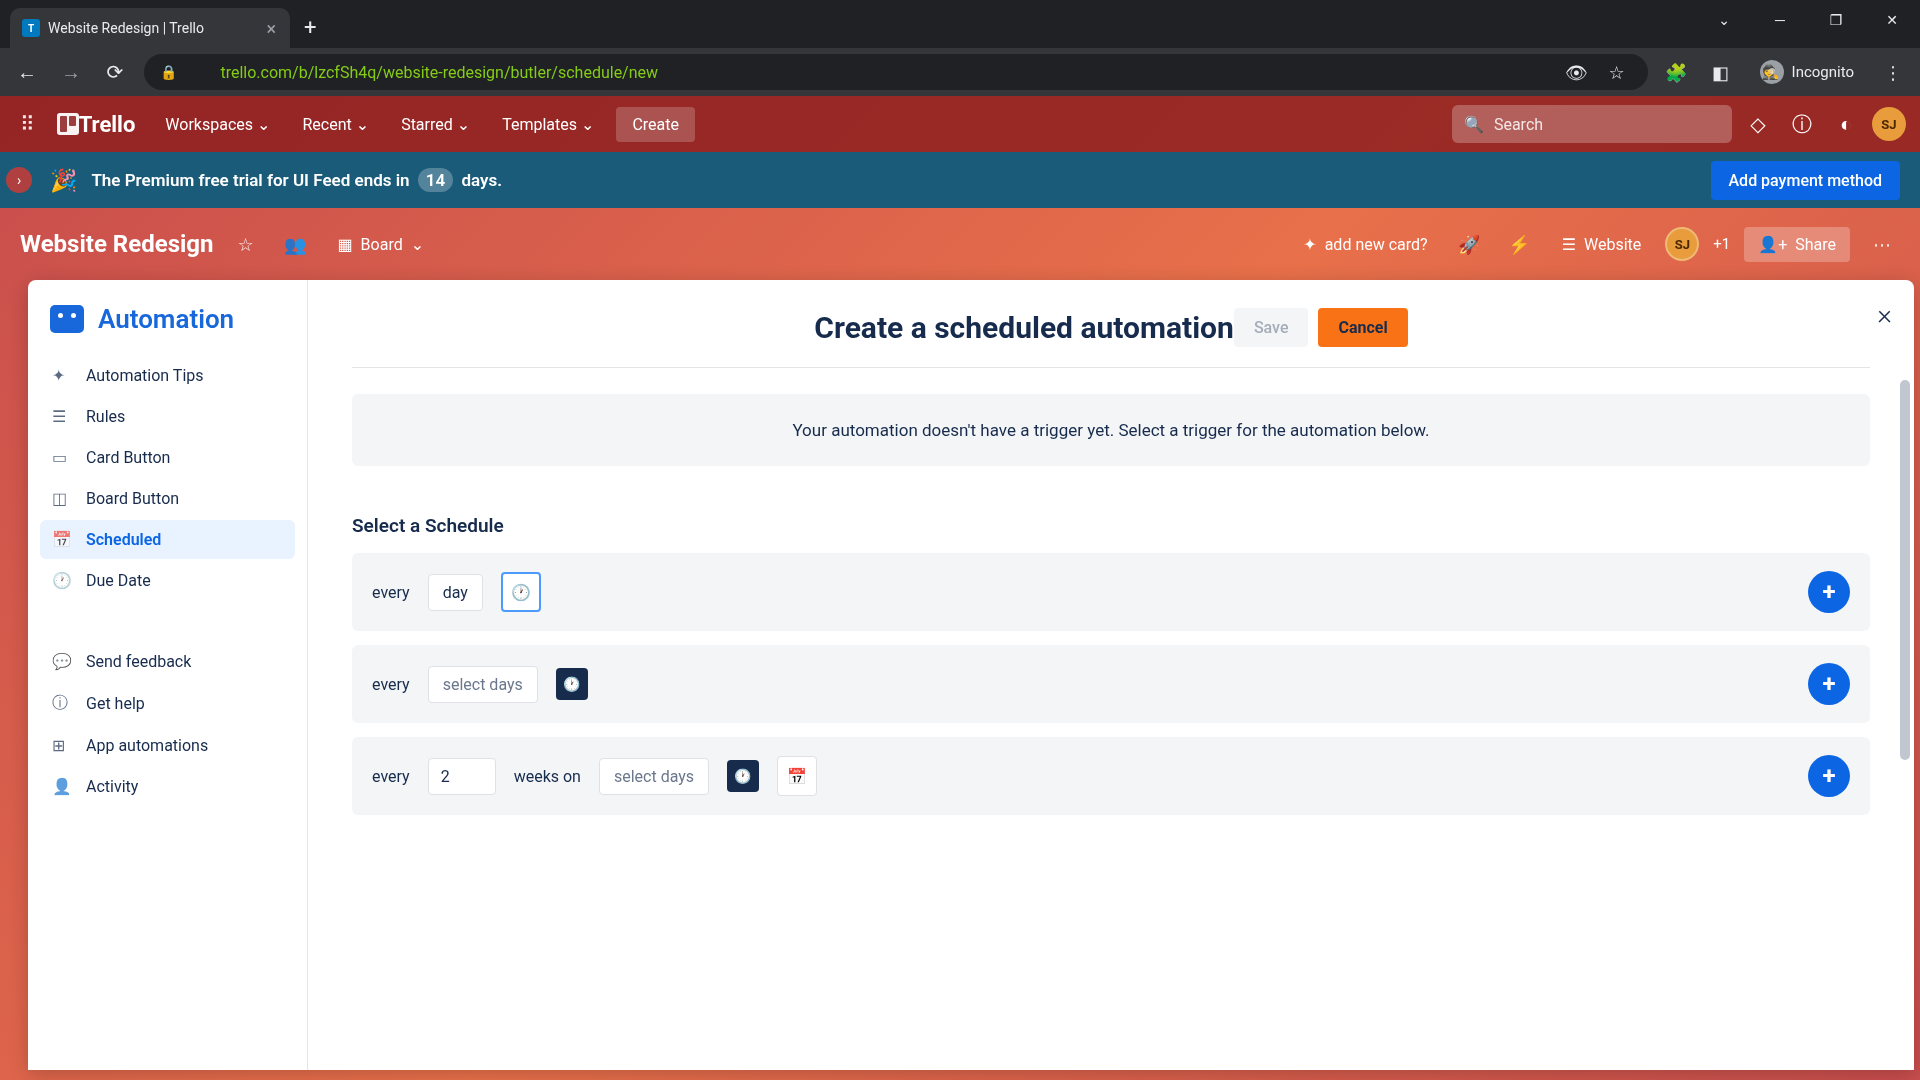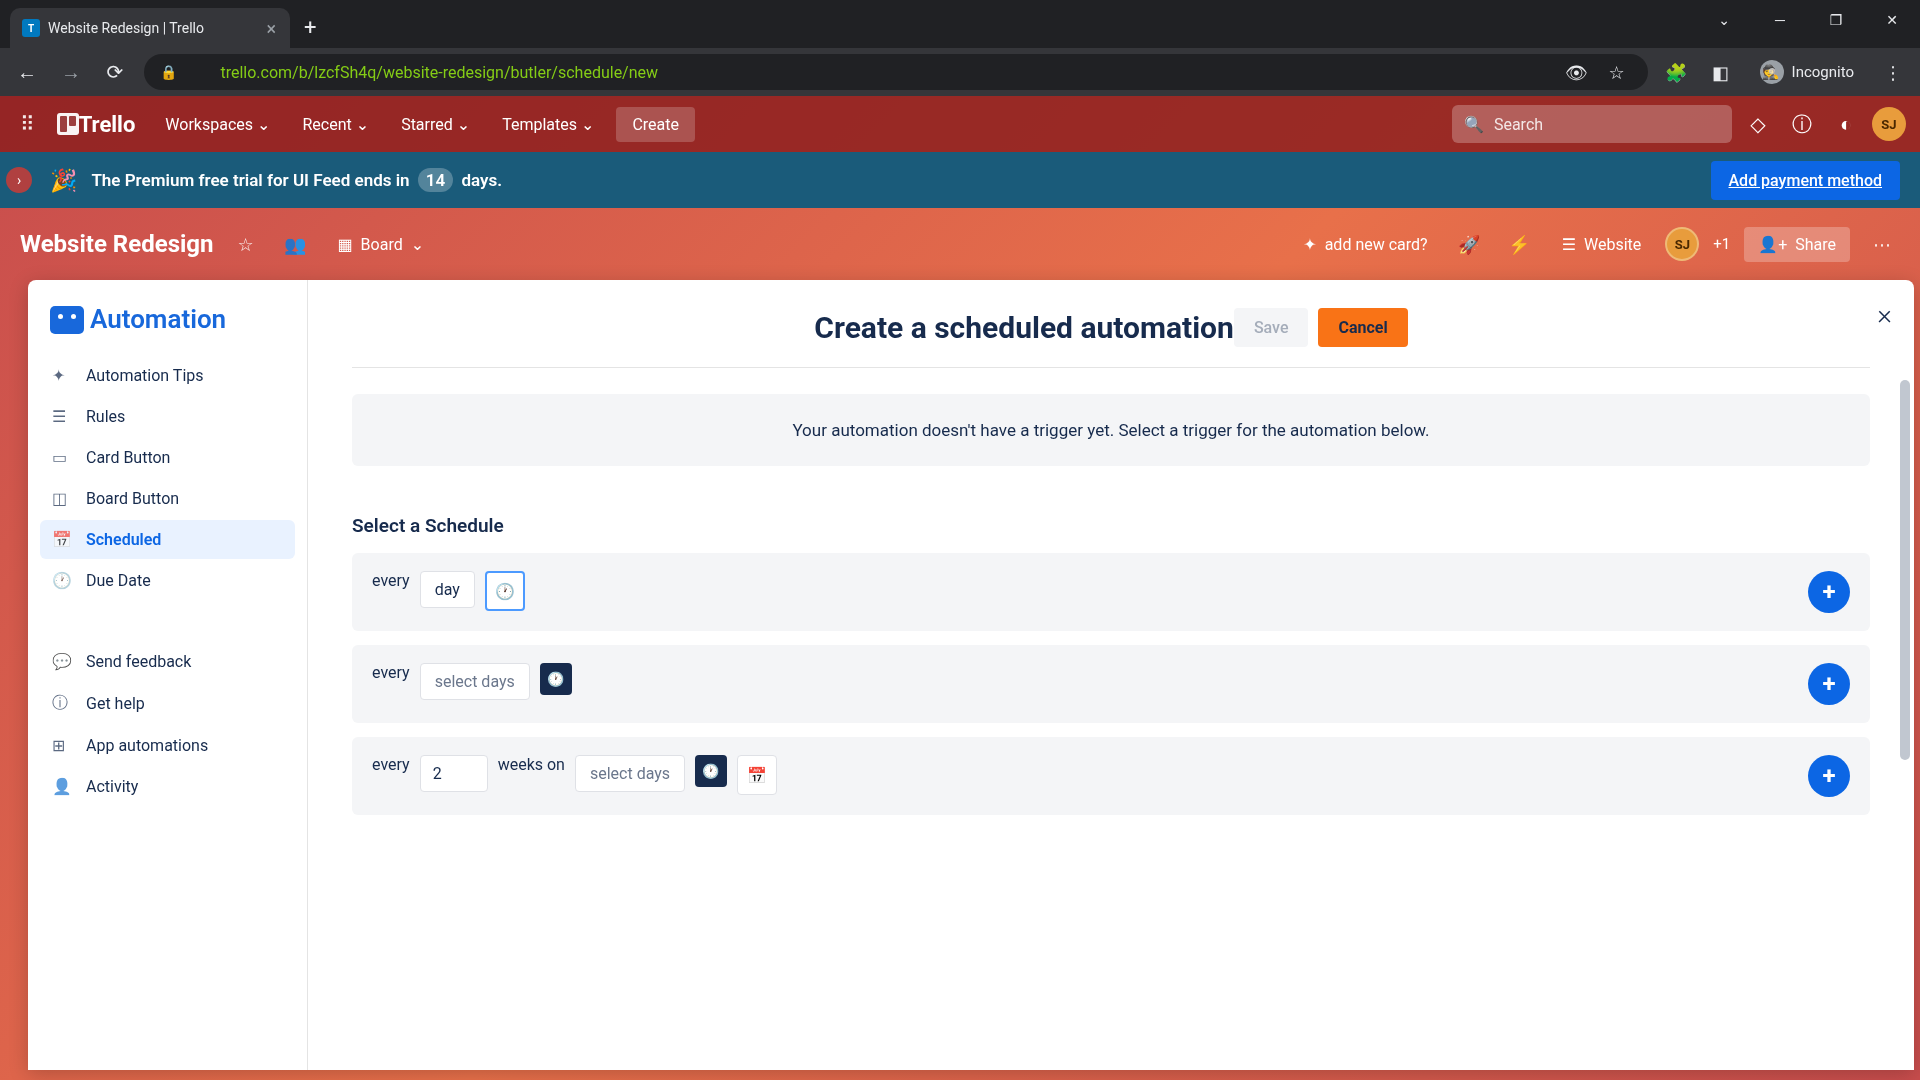--- a/index.html
+++ b/index.html
@@ -43,37 +43,37 @@
 .search-box input::placeholder { color: rgba(255,255,255,0.85); }
 .header-icon { color: #fff; font-size: 20px; cursor: pointer; padding: 6px; width: 36px; text-align: center; }
 .avatar { width: 34px; height: 34px; background: #e89c3c; border-radius: 50%; display: flex; align-items: center; justify-content: center; color: #4a2800; font-size: 13px; font-weight: bold; cursor: pointer; }
 
 
 .trial-banner { height: 56px; background: #1a5b7a; display: flex; align-items: center; padding: 0 20px; gap: 14px; color: #fff; position: relative; }
 .trial-chevron { position: absolute; left: 0; top: 50%; transform: translateY(-50%); width: 26px; height: 26px; background: #b04040; border-radius: 50%; display: flex; align-items: center; justify-content: center; color: #fff; font-size: 14px; cursor: pointer; margin-left: 6px; }
 .trial-icon { font-size: 22px; margin-left: 30px; }
 .trial-text { font-size: 17px; font-weight: 600; }
 .trial-days { background: rgba(255,255,255,0.25); padding: 2px 8px; border-radius: 12px; margin: 0 4px; }
-.add-payment { margin-left: auto; background: #0c66e4; color: #fff; padding: 10px 18px; border-radius: 4px; cursor: pointer; font-size: 16px; font-weight: 500; text-decoration: underline; }
+.add-payment { margin-left: auto; background: #0c66e4; color: #fff; padding: 10px 18px; border-radius: 4px; cursor: pointer; font-size: 16px; font-weight: 500; }
 
 
 .board-bar { height: 72px; display: flex; align-items: center; padding: 0 20px; gap: 14px; color: #fff; }
 .board-name { font-size: 24px; font-weight: bold; }
 .board-icon { font-size: 18px; cursor: pointer; opacity: 0.9; width: 36px; height: 36px; display: flex; align-items: center; justify-content: center; border-radius: 4px; }
 .board-view { display: flex; align-items: center; gap: 8px; padding: 6px 10px; cursor: pointer; border-radius: 4px;}
 .board-spacer { flex: 1; }
 .board-action { display: flex; align-items: center; gap: 8px; font-size: 16px; padding: 6px 10px; cursor: pointer; border-radius: 4px; }
 .member-avatar { width: 34px; height: 34px; background: #e89c3c; border-radius: 50%; display: flex; align-items: center; justify-content: center; color: #4a2800; font-size: 13px; font-weight: bold; border: 2px solid rgba(255,255,255,0.3); position: relative; }
 .member-plus { color: #fff; font-size: 15px; }
 .share-btn { background: rgba(255,255,255,0.25); padding: 8px 14px; border-radius: 4px; display: flex; align-items: center; gap: 8px; cursor: pointer; }
 
 
 .automation-panel { position: absolute; left: 28px; top: 184px; right: 6px; bottom: 10px; background: #fff; border-radius: 8px 8px 0 0; display: flex; box-shadow: 0 4px 20px rgba(0,0,0,0.2); }
 .side-nav { width: 280px; border-right: 1px solid #e4e4e4; padding: 24px 12px; }
-.side-title { display: flex; align-items: flex-end; gap: 6px; padding: 0 10px 22px; }
+.side-title { display: flex; align-items: center; gap: 14px; padding: 0 10px 22px; }
 .side-title-icon { width: 34px; height: 28px; background: #1868db; border-radius: 5px; position: relative; }
 .side-title-icon::before, .side-title-icon::after { content:''; position: absolute; width: 5px; height: 5px; background: #fff; border-radius: 50%; top: 8px; }
 .side-title-icon::before { left: 8px; }
 .side-title-icon::after { right: 8px; }
 .side-title-text { font-size: 26px; font-weight: 600; color: #1868db; }
 .side-item { display: flex; align-items: center; gap: 14px; padding: 10px 12px; cursor: pointer; border-radius: 6px; margin-bottom: 2px; color: #172b4d; font-size: 16px; }
 .side-item.active { background: #e9f2ff; color: #0c66e4; font-weight: 600; }
 .side-item-icon { width: 20px; font-size: 16px; opacity: 0.7; }
 .side-gap { height: 40px; }
 
@@ -82,21 +82,21 @@
 .main-header { display: flex; align-items: center; justify-content: center; padding-bottom: 20px; border-bottom: 1px solid #e4e4e4; margin-bottom: 26px; }
 .main-title { font-size: 30px; font-weight: 700; color: #172b4d; }
 .btn-group { display: flex; gap: 10px; }
 .btn { padding: 10px 20px; border-radius: 4px; cursor: pointer; font-size: 16px; font-weight: 500; }
 .btn-save { background: #f4f5f7; color: #a5adba; }
 .btn-cancel { background: #f97316; color: #172b4d; font-weight: 700; }
 
 .section-label { font-size: 19px; font-weight: 600; color: #172b4d; margin-bottom: 16px; }
 .trigger-empty { background: #f4f5f7; border-radius: 6px; padding: 26px; text-align: center; color: #172b4d; font-size: 17px; margin-bottom: 48px; }
 
-.schedule-row { background: #f4f5f7; border-radius: 6px; padding: 18px 20px; display: flex; align-items: flex-start; gap: 10px; margin-bottom: 14px; }
+.schedule-row { background: #f4f5f7; border-radius: 6px; padding: 18px 20px; display: flex; align-items: center; gap: 18px; margin-bottom: 14px; }
 .sched-text { color: #172b4d; font-size: 16px; }
 .sched-chip { background: #fff; border: 1px solid #dfe1e6; padding: 8px 14px; border-radius: 4px; font-size: 16px; color: #172b4d; cursor: pointer; }
 .sched-input { background: #fff; border: 1px solid #dfe1e6; padding: 8px 12px; border-radius: 4px; font-size: 16px; width: 68px; color: #172b4d; }
 .sched-placeholder { color: #6b778c; }
 .sched-icon-btn { width: 40px; height: 40px; background: #fff; border: 1px solid #dfe1e6; border-radius: 4px; display: flex; align-items: center; justify-content: center; cursor: pointer; font-size: 16px; color: #172b4d; }
 .sched-icon-btn.focused { border: 2px solid #4c9aff; }
 .sched-icon-dark { width: 32px; height: 32px; background: #172b4d; border-radius: 4px; display: flex; align-items: center; justify-content: center; cursor: pointer; font-size: 14px; color: #fff; }
 .sched-spacer { flex: 1; }
 .add-circle { width: 42px; height: 42px; background: #0c66e4; border-radius: 50%; display: flex; align-items: center; justify-content: center; color: #fff; font-size: 24px; font-weight: bold; cursor: pointer; }
 

